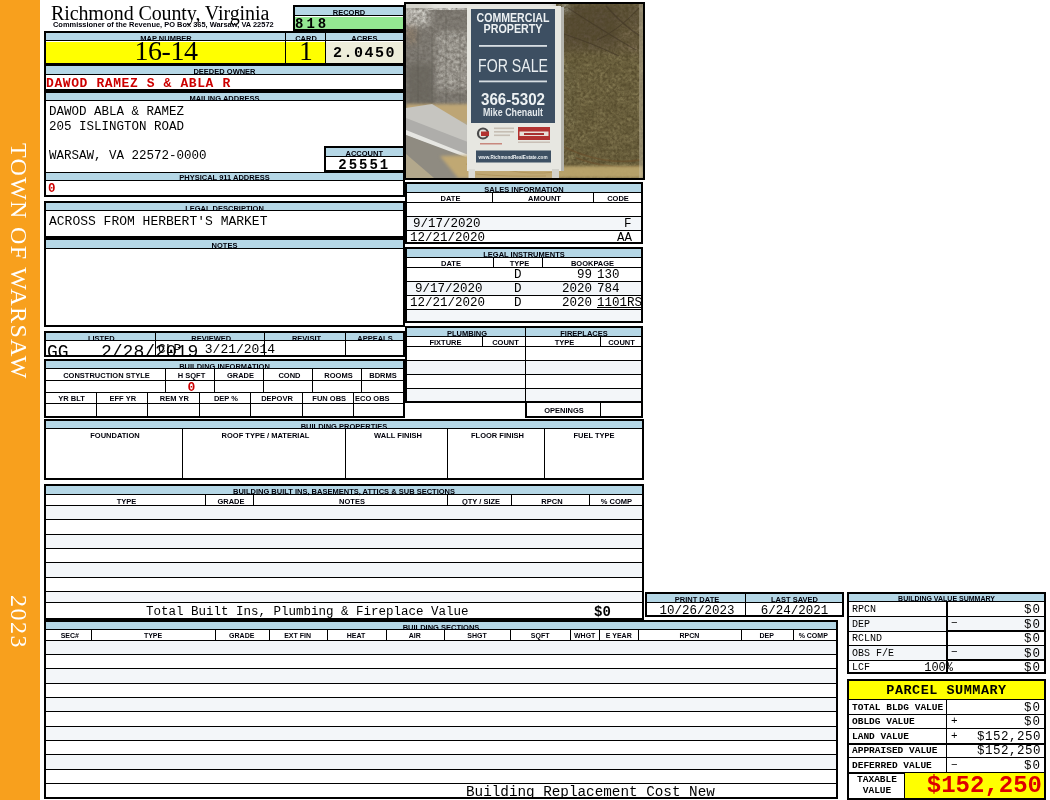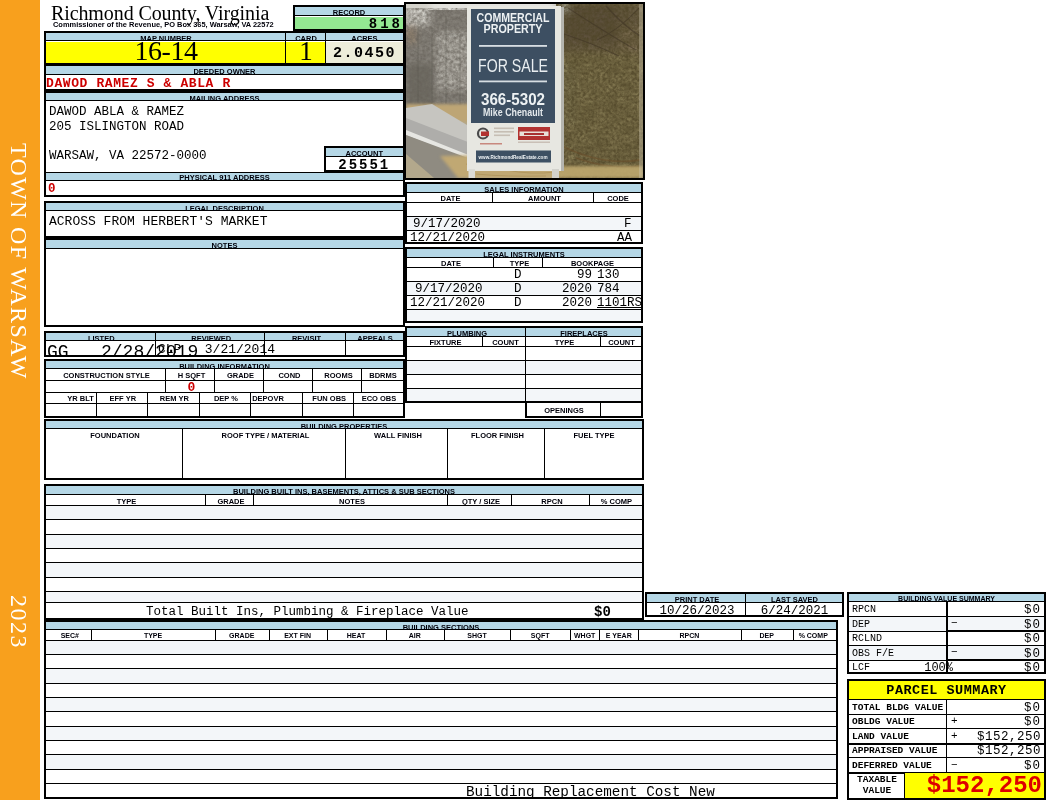--- a/index.html
+++ b/index.html
@@ -20,21 +20,21 @@
 <div class="a" style="left:5px;top:143px;height:240px;writing-mode:vertical-rl;font-family:'Liberation Serif',serif;font-size:24px;color:#fff;letter-spacing:1.3px;white-space:nowrap;">TOWN OF WARSAW</div>
 <div class="a" style="left:5px;top:595px;writing-mode:vertical-rl;font-family:'Liberation Serif',serif;font-size:24px;color:#fff;letter-spacing:1.5px;">2023</div>
 
 <div class="a" style="left:51px;top:2px;font-family:'Liberation Serif',serif;font-size:20px;letter-spacing:-0.1px;color:#000;white-space:nowrap;">Richmond County, Virginia</div>
 <div class="a h" style="left:53px;top:20px;font-size:8px;transform:scaleX(0.93);transform-origin:left;">Commissioner of the Revenue, PO Box 365, Warsaw, VA 22572</div>
 
 <div class="bx" style="left:293px;top:5px;width:112px;height:26px;">
   <div class="bar" style="left:0;top:0;width:108px;height:9px;border-bottom:1px solid #000;"></div>
   <div class="h" style="left:0;top:1px;width:108px;font-size:7.5px;">RECORD</div>
   <div class="a" style="left:0;top:10px;width:108px;height:12px;background:#94E892;"></div>
-  <div class="a mono" style="left:0;top:9px;width:108px;font-weight:bold;font-size:14px;letter-spacing:3px;text-align:right;">818</div>
+  <div class="a mono" style="left:0;top:9px;width:108px;font-weight:bold;font-size:14px;letter-spacing:3px;text-align:left;">818</div>
 </div>
 
 <div class="bx" style="left:44px;top:31px;width:361px;height:34px;">
   <div class="bar" style="left:0;top:0;width:357px;height:7.5px;border-bottom:1px solid #000;"></div>
   <div class="h" style="left:0;top:0.5px;width:240px;font-size:7.5px;">MAP NUMBER</div>
   <div class="h" style="left:240px;top:0.5px;width:40px;font-size:7.5px;">CARD</div>
   <div class="h" style="left:280px;top:0.5px;width:77px;font-size:7.5px;">ACRES</div>
   <div class="a" style="left:0;top:8.5px;width:280px;height:21.5px;background:#FFFF00;"></div>
   <div class="a" style="left:280px;top:8.5px;width:77px;height:21.5px;background:#EDEDDA;"></div>
   <div class="vl" style="left:239px;top:0;height:30px;"></div>
@@ -102,27 +102,27 @@
   <div class="h" style="left:268px;top:10px;width:49px;font-size:7.5px;">ROOMS</div>
   <div class="h" style="left:317px;top:10px;width:40px;font-size:7.5px;">BDRMS</div>
   <div class="hl" style="left:0;top:18.5px;width:357px;"></div>
   <div class="vl" style="left:119px;top:8px;height:23px;"></div>
   <div class="vl" style="left:168px;top:8px;height:23px;"></div>
   <div class="vl" style="left:217px;top:8px;height:23px;"></div>
   <div class="vl" style="left:266px;top:8px;height:23px;"></div>
   <div class="vl" style="left:315px;top:8px;height:23px;"></div>
   <div class="a mono" style="left:121px;top:19px;width:49px;font-weight:bold;font-size:13px;color:#CC0000;text-align:center;">0</div>
   <div class="hl" style="left:0;top:31px;width:357px;"></div>
-  <div class="h" style="left:0;top:33px;width:51px;font-size:7.5px;margin-left:9px;">YR BLT</div>
+  <div class="h" style="left:0;top:33px;width:51px;font-size:7.5px;">YR BLT</div>
   <div class="h" style="left:51px;top:33px;width:51.6px;font-size:7.5px;">EFF YR</div>
   <div class="h" style="left:102.6px;top:33px;width:51.6px;font-size:7.5px;">REM YR</div>
   <div class="h" style="left:154.2px;top:33px;width:51.6px;font-size:7.5px;">DEP %</div>
-  <div class="h" style="left:204px;top:33px;width:36px;font-size:7.5px;">DEPOVR</div>
+  <div class="h" style="left:213px;top:33px;width:36px;font-size:7.5px;">DEPOVR</div>
   <div class="h" style="left:257.4px;top:33px;width:51.6px;font-size:7.5px;">FUN OBS</div>
-  <div class="h" style="left:309px;top:33px;width:48px;font-size:7.5px;">ECO OBS</div>
+  <div class="h" style="left:309px;top:33px;width:28px;font-size:7.5px;">ECO OBS</div>
   <div class="hl" style="left:0;top:41.5px;width:357px;"></div>
   <div class="vl" style="left:49.5px;top:31px;height:23.5px;"></div>
   <div class="vl" style="left:101px;top:31px;height:23.5px;"></div>
   <div class="vl" style="left:152.5px;top:31px;height:23.5px;"></div>
   <div class="vl" style="left:204px;top:31px;height:23.5px;"></div>
   <div class="vl" style="left:255.5px;top:31px;height:23.5px;"></div>
   <div class="vl" style="left:307px;top:31px;height:23.5px;"></div>
 </div>
 
 <div class="bx" style="left:404px;top:2px;width:241px;height:178px;border-width:2px;padding:0;overflow:hidden;">

